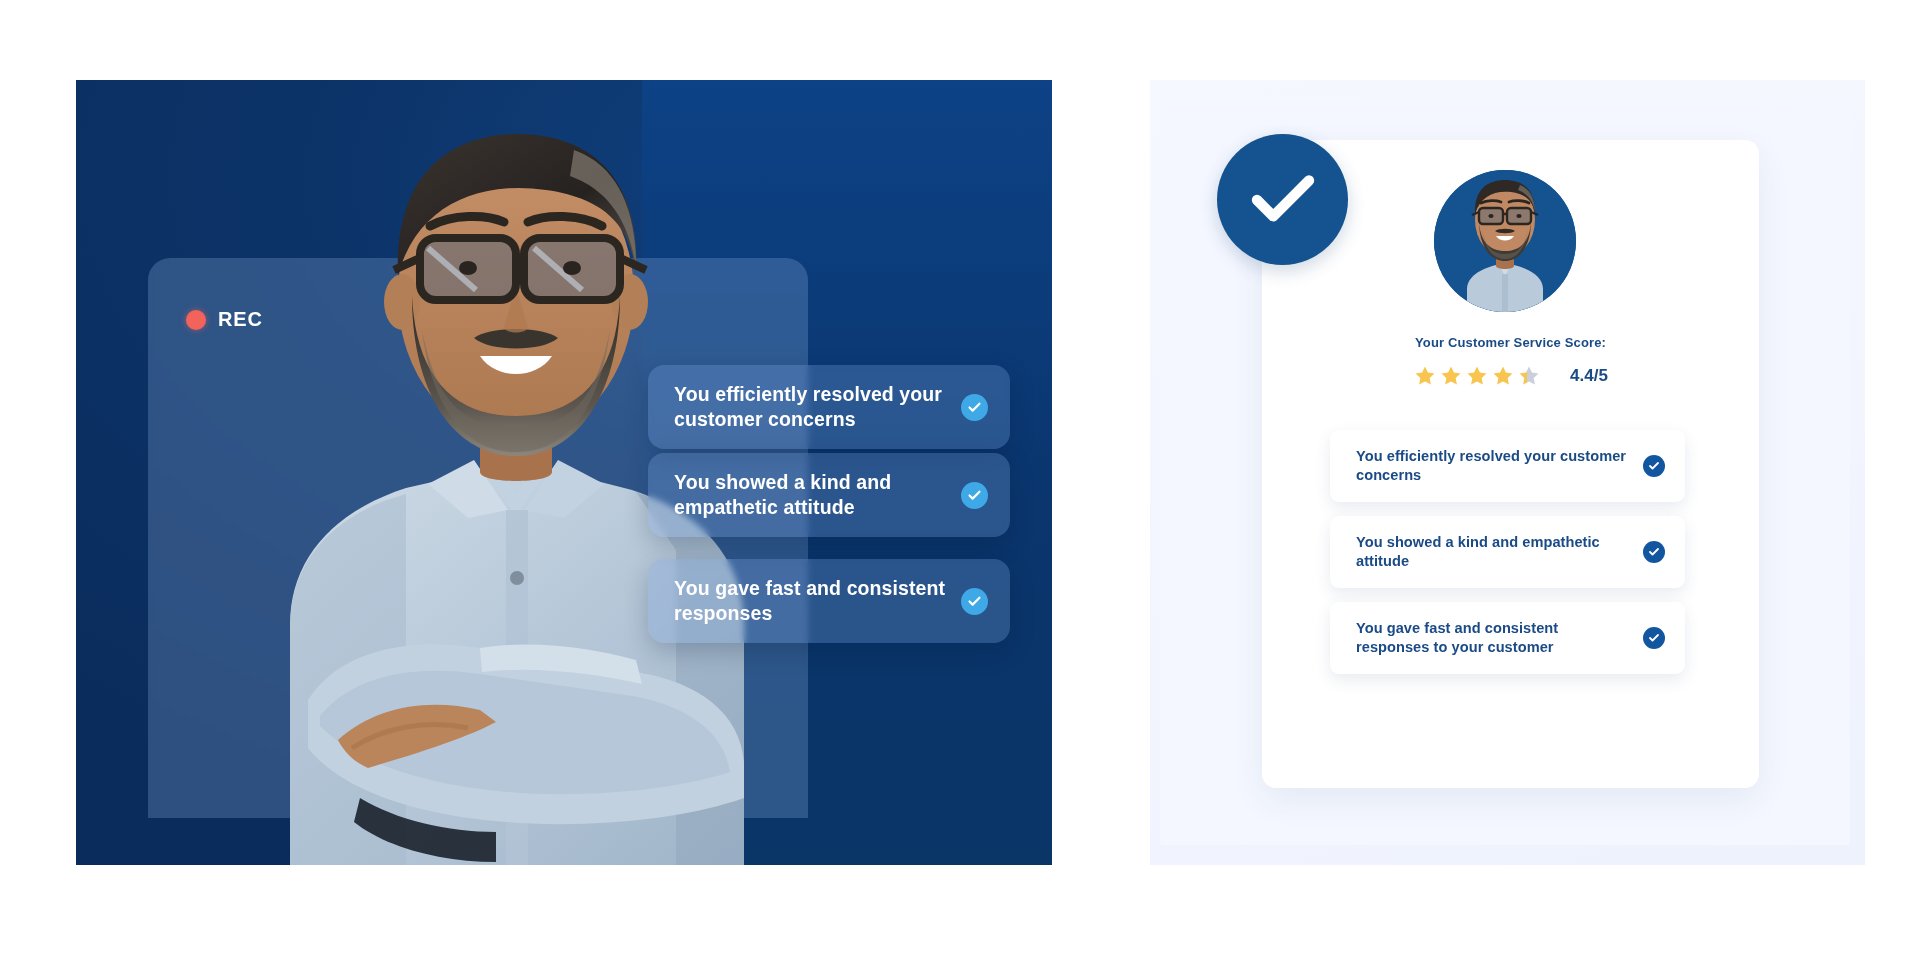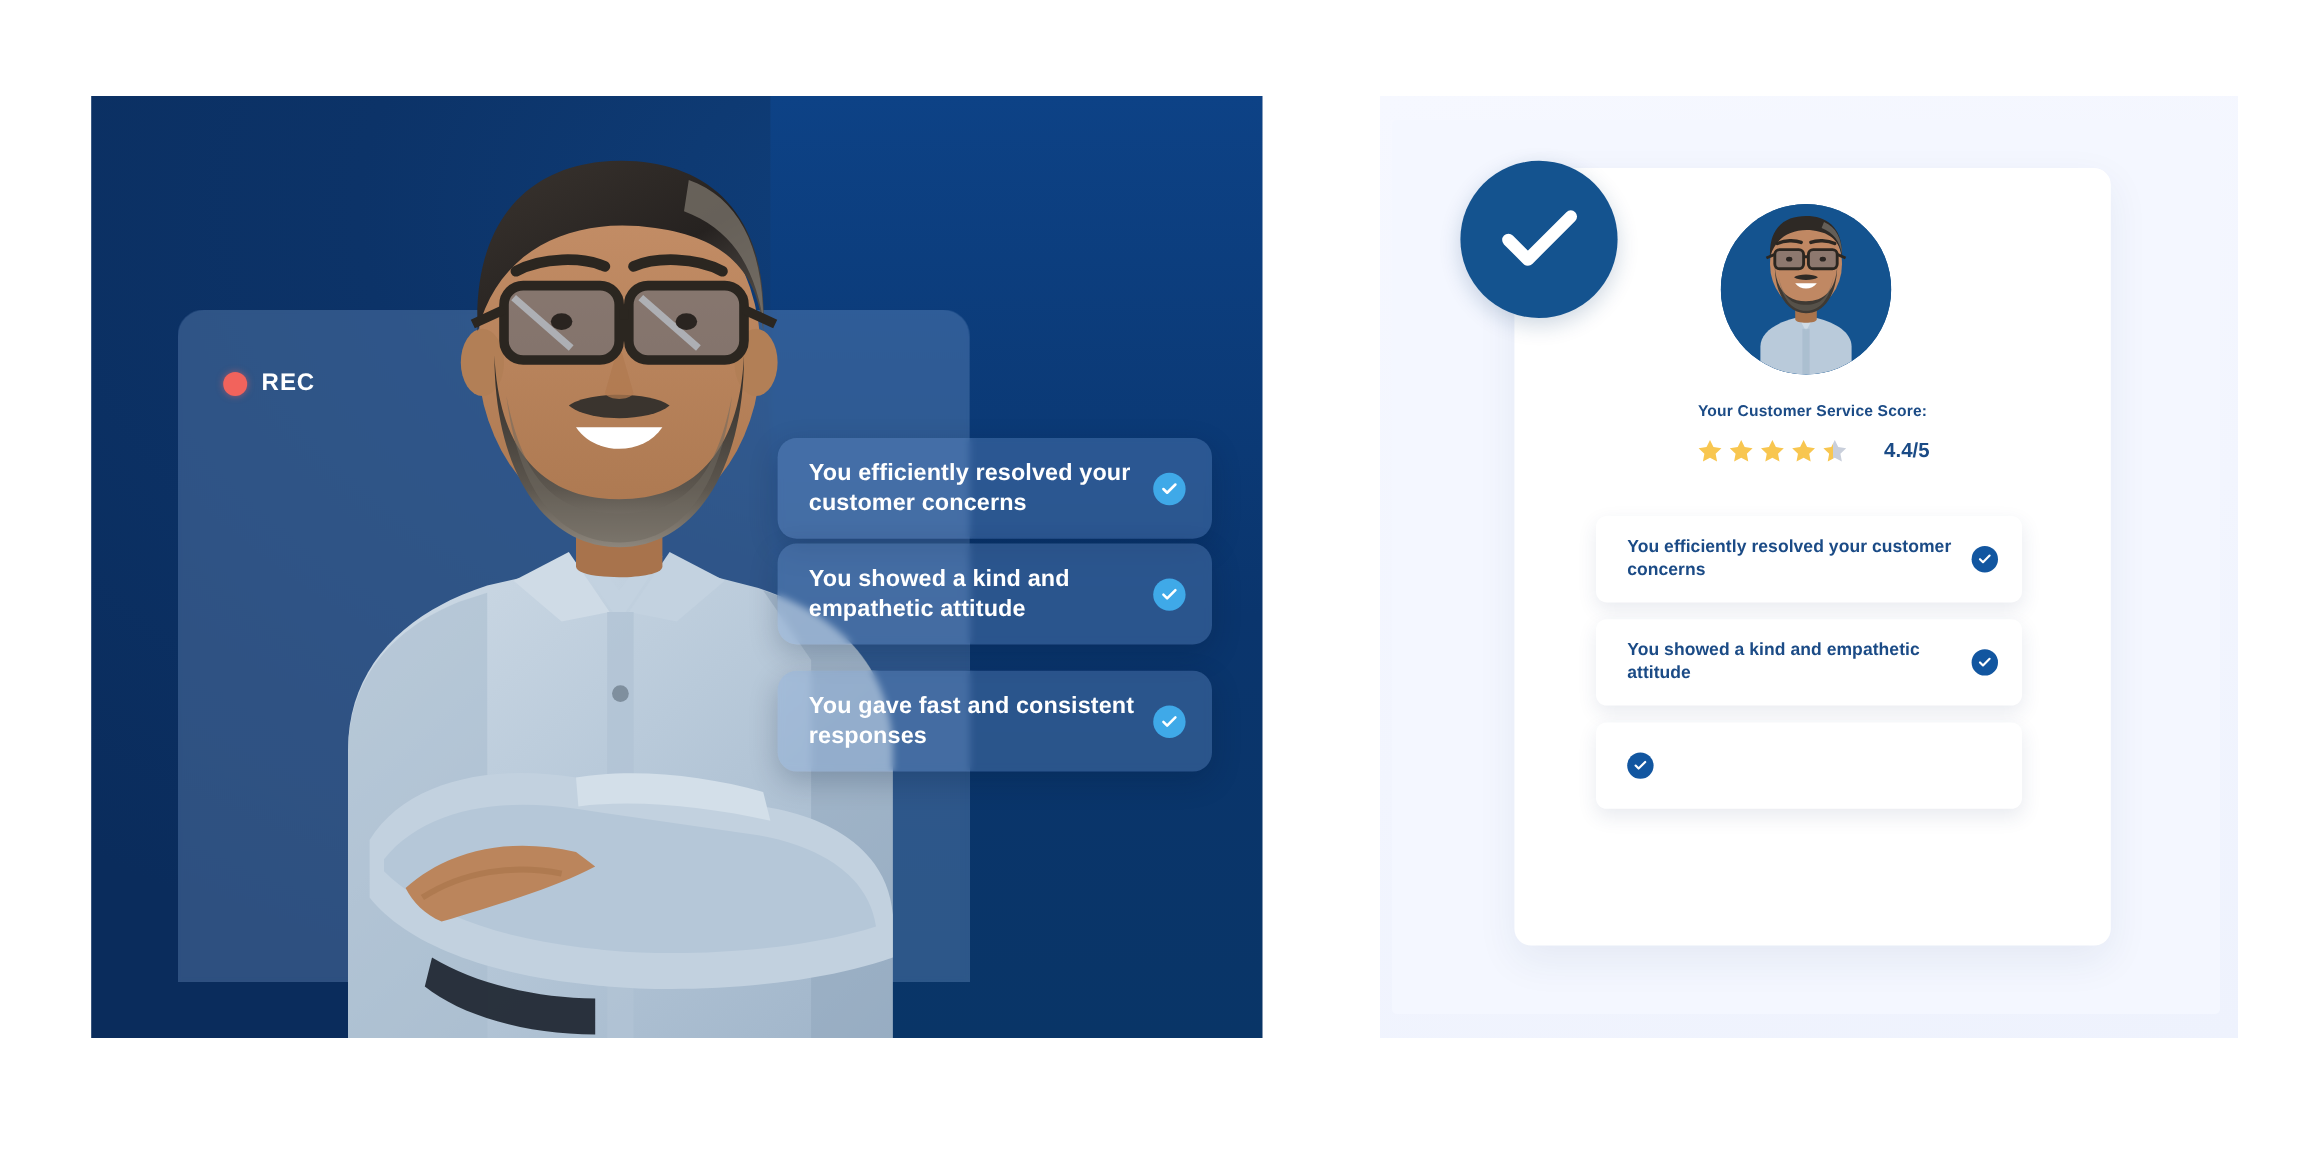--- a/index.html
+++ b/index.html
@@ -341,20 +341,21 @@
     <div class="fb-card">
       <span class="fb-text">You showed a kind and empathetic attitude</span>
       <span class="fb-check">
         <svg viewBox="0 0 24 24">
             <path d="M20 6L9 17l-5-5" fill="none" stroke="#ffffff" stroke-width="3.6" stroke-linecap="round" stroke-linejoin="round"></path>
           </svg>
       </span>
     </div>
 
     <div class="fb-card">
+      <span class="fb-text">You gave fast and consistent responses to your customer</span>
       <span class="fb-check">
         <svg viewBox="0 0 24 24">
             <path d="M20 6L9 17l-5-5" fill="none" stroke="#ffffff" stroke-width="3.6" stroke-linecap="round" stroke-linejoin="round"></path>
           </svg>
       </span>
     </div>
 
   </div>
 
 </div>

